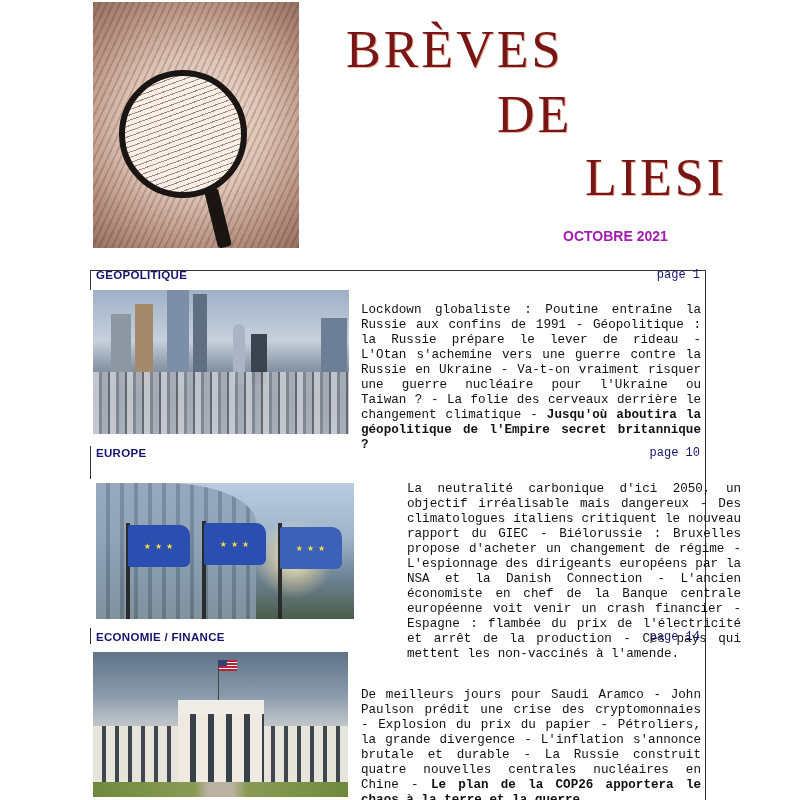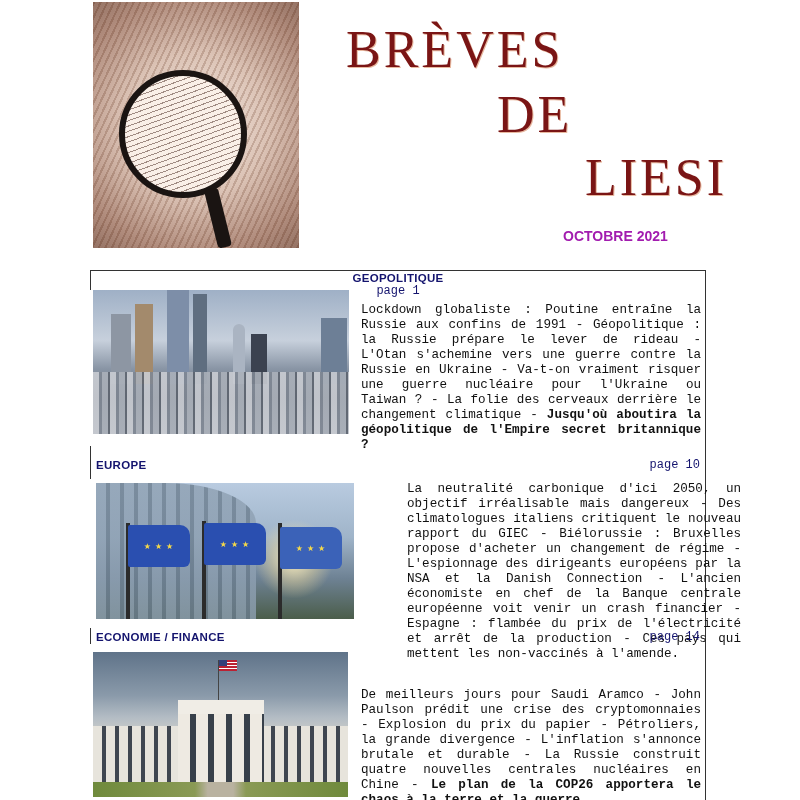--- a/index.html
+++ b/index.html
@@ -147,39 +147,39 @@
 <div class="title-line title-2">DE</div>
 <div class="title-line title-3">LIESI</div>
 
 <div class="issue-date">OCTOBRE 2021</div>
 
 <div class="content-box"></div>
 <div class="left-rule" style="top:270px;height:20px;"></div>
 <div class="left-rule" style="top:446px;height:33px;"></div>
 <div class="left-rule" style="top:628px;height:16px;"></div>
 
-<div class="section-header" style="top:272px;flex-direction:column;">
+<div class="section-header" style="top:266px;">
   <span class="section-title">GEOPOLITIQUE</span>
   <span class="section-page">page 1</span>
 </div>
 <div class="section-image img-london">
   <div class="tower" style="left:18px;width:20px;height:70px;background:#8d96a3;"></div>
   <div class="tower" style="left:42px;width:18px;height:80px;background:#a38a6c;"></div>
   <div class="tower" style="left:74px;width:22px;height:96px;background:#7d8ea8;"></div>
   <div class="tower" style="left:100px;width:14px;height:90px;background:#5f6e80;"></div>
   <div class="tower" style="left:140px;width:12px;height:60px;background:#aab4c2;border-radius:6px 6px 0 0;"></div>
   <div class="tower" style="left:158px;width:16px;height:50px;background:#3b4250;"></div>
   <div class="tower" style="left:228px;width:26px;height:66px;background:#6d7f96;"></div>
   <div class="city"></div>
 </div>
 <div class="section-text text-geo">
   <span>Lockdown globaliste : Poutine entraîne la Russie aux confins de 1991 - Géopolitique : la Russie prépare le lever de rideau - L'Otan s'achemine vers une guerre contre la Russie en Ukraine - Va-t-on vraiment risquer une guerre nucléaire pour l'Ukraine ou Taiwan ? - La folie des cerveaux derrière le changement climatique - </span><b>Jusqu'où aboutira la géopolitique de l'Empire secret britannique ?</b>
 </div>
 
-<div class="section-header" style="top:456px;align-items:center;">
+<div class="section-header" style="top:444px;align-items:center;">
   <span class="section-title">EUROPE</span>
   <span class="section-page">page 10</span>
 </div>
 <div class="section-image img-eu">
   <div class="building"></div>
   <div class="glow"></div>
   <div class="pole" style="left:30px;top:40px;height:96px;"></div>
   <div class="flag" style="left:32px;top:42px;">★ ★ ★</div>
   <div class="pole" style="left:106px;top:38px;height:98px;"></div>
   <div class="flag" style="left:108px;top:40px;">★ ★ ★</div>

